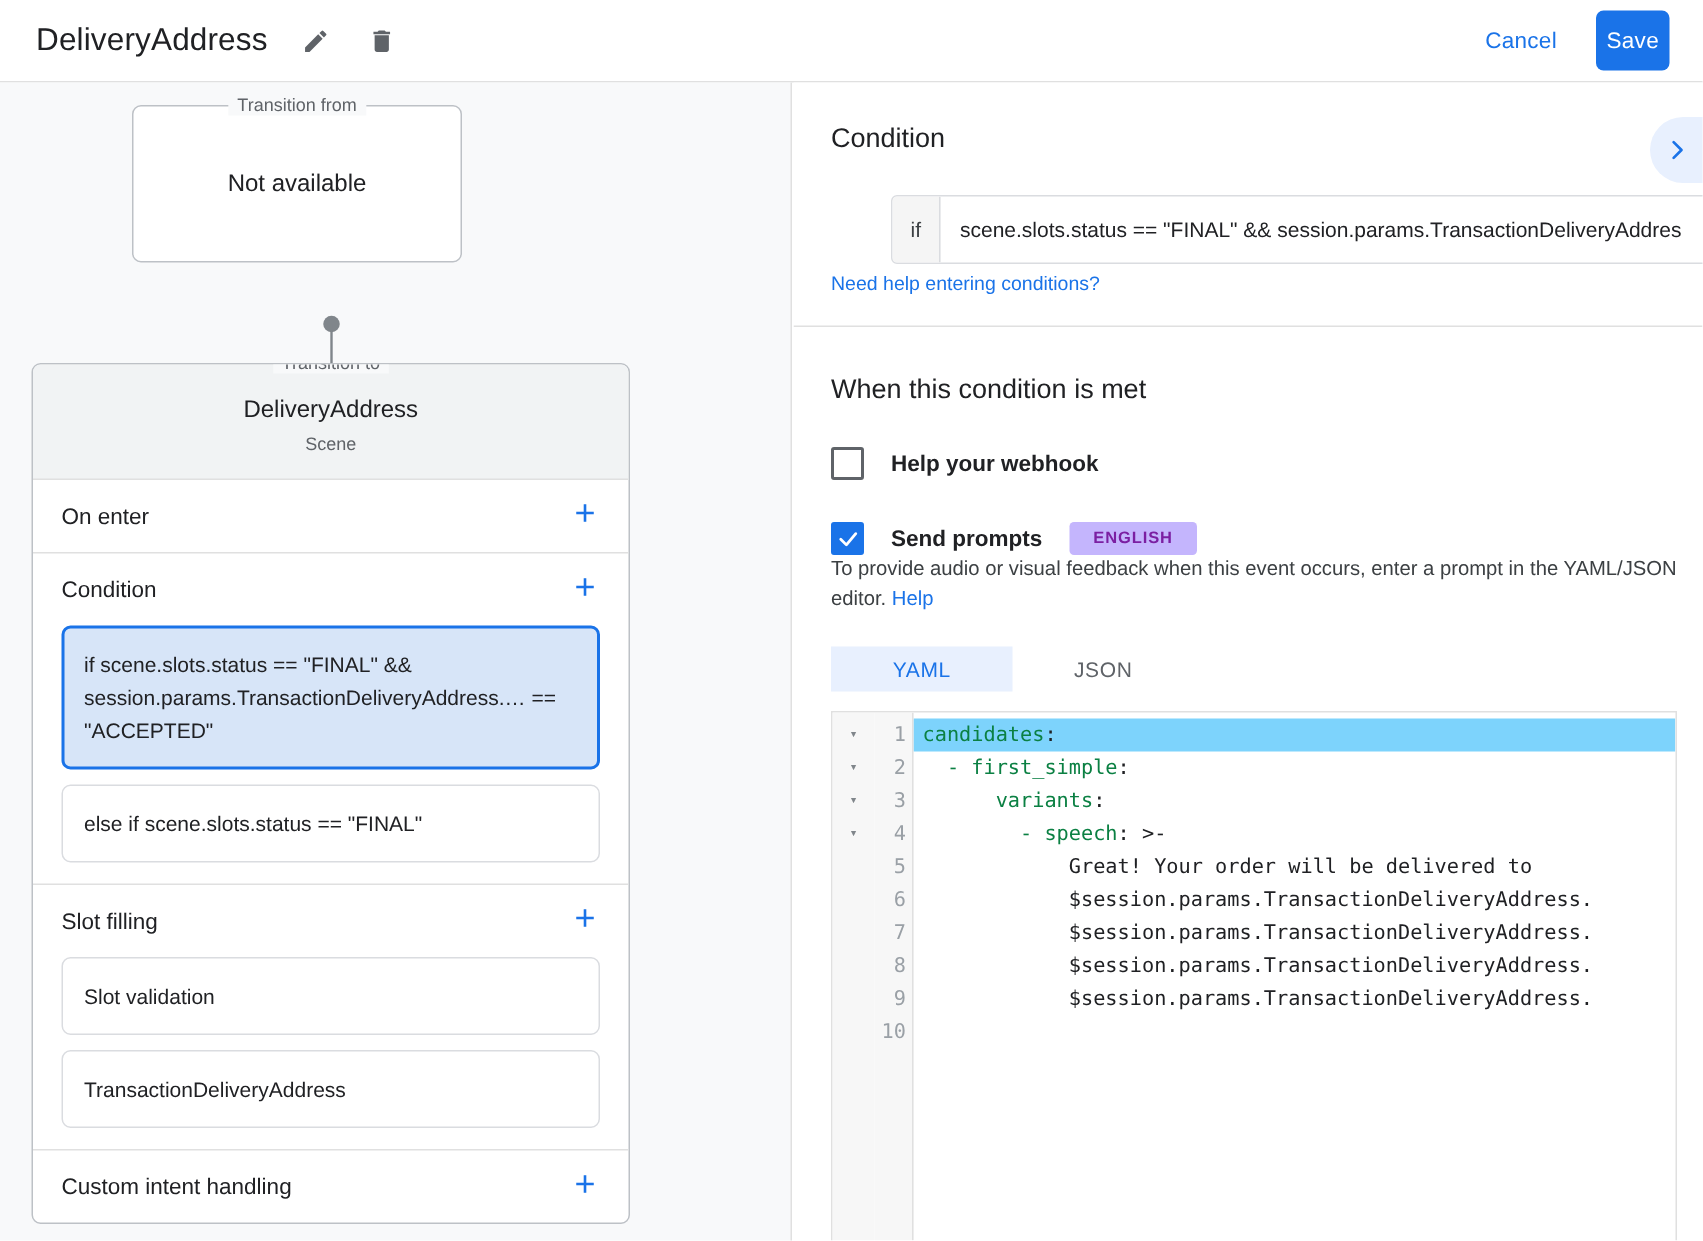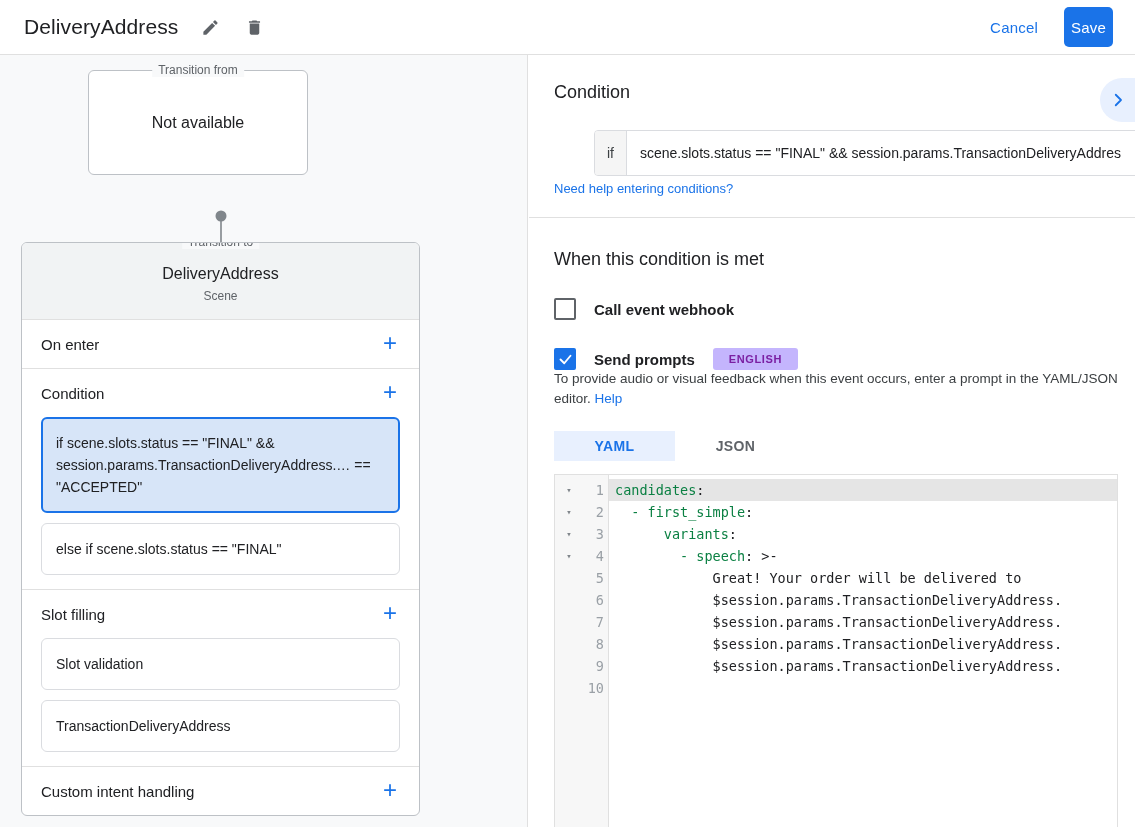--- a/index.html
+++ b/index.html
@@ -273,21 +273,21 @@
 
   
   #editor-tabs {
     position: absolute; left: 25px; top: 376px;
     display: flex;
   }
   .etab {
     width: 121px; height: 30px;
     display: flex; align-items: center; justify-content: center;
     font-size: 14px;
-    font-weight: 700;
+    font-weight: 400;
     letter-spacing: .4px;
     color: #5f6368;
     cursor: pointer;
   }
   .etab.active { background: #e8f0fe; color: #1a73e8; }
 
   
   #editor {
     position: absolute; left: 25px; top: 419px;
     width: 564px; height: 353px;
@@ -317,21 +317,21 @@
   }
   .fold-cell, .num-cell, .code-line {
     height: 22px; line-height: 22px;
     font-family: "DejaVu Sans Mono", monospace;
     font-size: 13.5px;
     white-space: pre;
   }
   .fold-cell { color: #80868b; font-size: 9px; text-align: center; cursor: pointer; }
   .num-cell { color: #9aa0a6; padding-right: 4px; }
   .code-line { padding-left: 6px; color: #202124; }
-  .code-line.hl { background: #e5e5e5; }
+  .code-line.hl { background: #7dd3fc; }
   .k { color: #0b8043; }
   .p { color: #202124; }
 </style>
 </head>
 <body>
 
 <div id="topbar">
   <div id="title">DeliveryAddress</div>
 
   <div class="hdr-icon">
@@ -426,21 +426,21 @@
       <div id="cond-value">scene.slots.status == "FINAL" &amp;&amp; session.params.TransactionDeliveryAddres</div>
     </div>
 
     <div id="cond-help">Need help entering conditions?</div>
   </div>
 
   <div id="met-title">When this condition is met</div>
 
   <div class="checkrow" id="webhook-row">
     <div class="cbox" id="webhook-box"></div>
-    <div class="checklabel">Call event webhook</div>
+    <div class="checklabel">Help your webhook</div>
   </div>
 
   <div class="checkrow" id="prompts-row">
     <div class="cbox checked" id="prompts-box">
       <svg width="15" height="15" viewBox="0 0 24 24" fill="none" stroke="#ffffff" stroke-width="3" stroke-linecap="round" stroke-linejoin="round">
         <polyline points="4,12 10,18 20,6"></polyline>
       </svg>
     </div>
     <div class="checklabel">Send prompts</div>
     <div id="lang-badge">ENGLISH</div>

